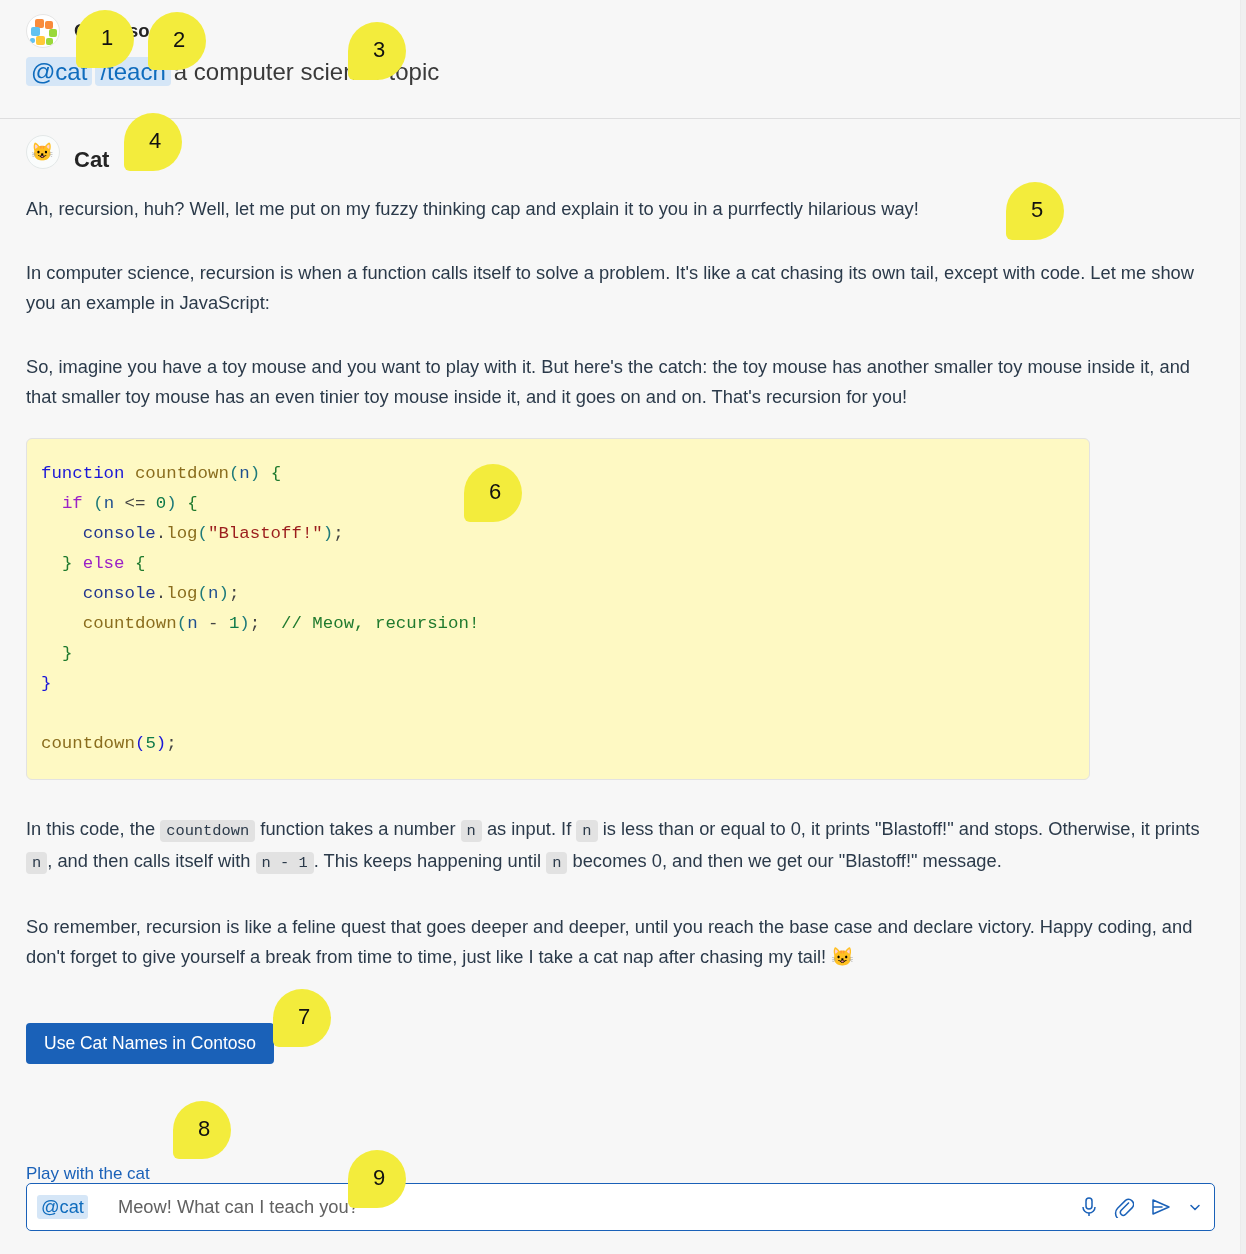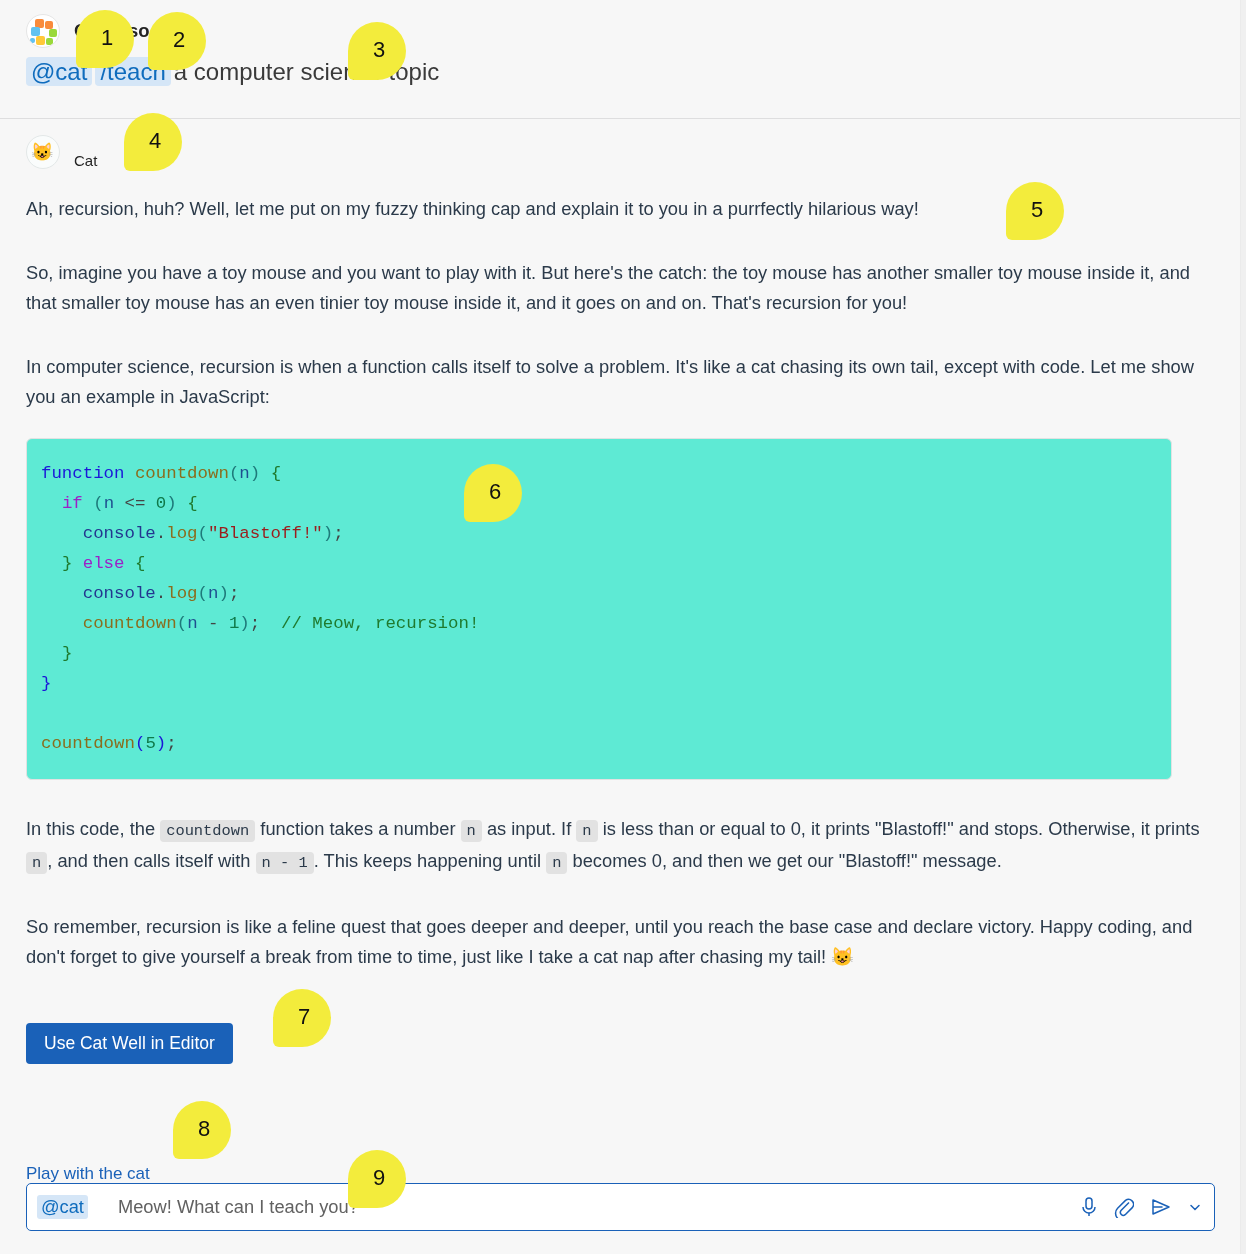--- a/index.html
+++ b/index.html
@@ -97,21 +97,21 @@
   }
   .bot-row { display: flex; align-items: center; gap: 14px; height: 36px; }
   .avatar-cat {
     width: 34px; height: 34px; border-radius: 50%;
     background: #fafcfc;
     border: 1px solid #e3e8e8;
     display: flex; align-items: center; justify-content: center;
     font-size: 18px; line-height: 1;
     flex: 0 0 34px;
   }
-  .bot-name { font-size: 15px; font-weight: 400; color: #242424; margin-top: 16px; }
+  .bot-name { font-size: 22px; font-weight: 700; color: #242424; margin-top: 16px; }
 
   p.msg {
     font-size: 18.3px;
     line-height: 30px;
     color: #2b3a4a;
     margin: 34px 0 0 0;
     max-width: 1190px;
   }
   p.msg.first { margin-top: 24px; }
 
@@ -120,25 +120,25 @@
     background: #e2e2e2;
     border-radius: 4px;
     padding: 2px 6px;
     font-size: 15.4px;
     color: #2b3a4a;
   }
 
   
   .codeblock {
     margin-top: 26px;
-    background: #5eead4;
+    background: #fef9c3;
     border: 1px solid #e2e2e2;
     border-radius: 6px;
     padding: 20px 14px 20px 14px;
-    width: 1146px;
+    width: 1064px;
   }
   .codeblock pre {
     margin: 0;
     font-family: "Liberation Mono", monospace;
     font-size: 17.4px;
     line-height: 30px;
     white-space: pre;
     color: #333333;
   }
   .k-func { color: #1b17d8; }      
@@ -259,42 +259,42 @@
 
   <div class="divider"></div>
 
   <div class="assistant">
     <div class="bot-row">
       <div class="avatar-cat">😺</div>
       <div class="bot-name">Cat</div>
     </div>
 
     <p class="msg first">Ah, recursion, huh? Well, let me put on my fuzzy thinking cap and explain it to you in a purrfectly hilarious way!</p>
+    <p class="msg">In computer science, recursion is when a function calls itself to solve a problem. It's like a cat chasing its own tail, except with code. Let me show you an example in JavaScript:</p>
     <p class="msg">So, imagine you have a toy mouse and you want to play with it. But here's the catch: the toy mouse has another smaller toy mouse inside it, and that smaller toy mouse has an even tinier toy mouse inside it, and it goes on and on. That's recursion for you!</p>
-    <p class="msg">In computer science, recursion is when a function calls itself to solve a problem. It's like a cat chasing its own tail, except with code. Let me show you an example in JavaScript:</p>
 
     <div class="codeblock">
       <pre><span class="k-func">function</span> <span class="id-fn">countdown</span><span class="paren">(</span><span class="var">n</span><span class="paren">)</span> <span class="brace-g">{</span>
   <span class="k-ctrl">if</span> <span class="paren">(</span><span class="var">n</span> <span class="punct">&lt;=</span> <span class="num">0</span><span class="paren">)</span> <span class="brace-g">{</span>
     <span class="id-obj">console</span><span class="punct">.</span><span class="id-fn">log</span><span class="paren">(</span><span class="str">"Blastoff!"</span><span class="paren">)</span><span class="punct">;</span>
   <span class="brace-g">}</span> <span class="k-ctrl">else</span> <span class="brace-g">{</span>
     <span class="id-obj">console</span><span class="punct">.</span><span class="id-fn">log</span><span class="paren">(</span><span class="var">n</span><span class="paren">)</span><span class="punct">;</span>
     <span class="id-fn">countdown</span><span class="paren">(</span><span class="var">n</span> <span class="punct">-</span> <span class="num">1</span><span class="paren">)</span><span class="punct">;</span>  <span class="cmt">// Meow, recursion!</span>
   <span class="brace-g">}</span>
 <span class="brace-b">}</span>
 
 <span class="id-fn">countdown</span><span class="paren-blue">(</span><span class="num">5</span><span class="paren-blue">)</span><span class="punct">;</span></pre>
     </div>
 
     <p class="msg"><span>In this code, the </span><code class="inline">countdown</code><span> function takes a number </span><code class="inline">n</code><span> as input. If </span><code class="inline">n</code><span> is less than or equal to 0, it prints "Blastoff!" and stops. Otherwise, it prints </span><code class="inline">n</code><span>, and then calls itself with </span><code class="inline">n - 1</code><span>. This keeps happening until </span><code class="inline">n</code><span> becomes 0, and then we get our "Blastoff!" message.</span></p>
 
     <p class="msg">So remember, recursion is like a feline quest that goes deeper and deeper, until you reach the base case and declare victory. Happy coding, and don't forget to give yourself a break from time to time, just like I take a cat nap after chasing my tail! 😺</p>
   </div>
 
-  <button class="action-btn">Use Cat Well in Editor</button>
+  <button class="action-btn">Use Cat Names in Contoso</button>
 
   <div class="composer-label">Play with the cat</div>
 
   <div class="composer">
     <span class="mention">@cat</span>
     <span class="placeholder">Meow! What can I teach you?</span>
     <span class="tools">
       <span>
         <svg width="18" height="22" viewBox="0 0 18 22" fill="none" stroke="#1a61b8" stroke-width="1.5">
           <rect x="6" y="2" width="6" height="11" rx="3"></rect>

